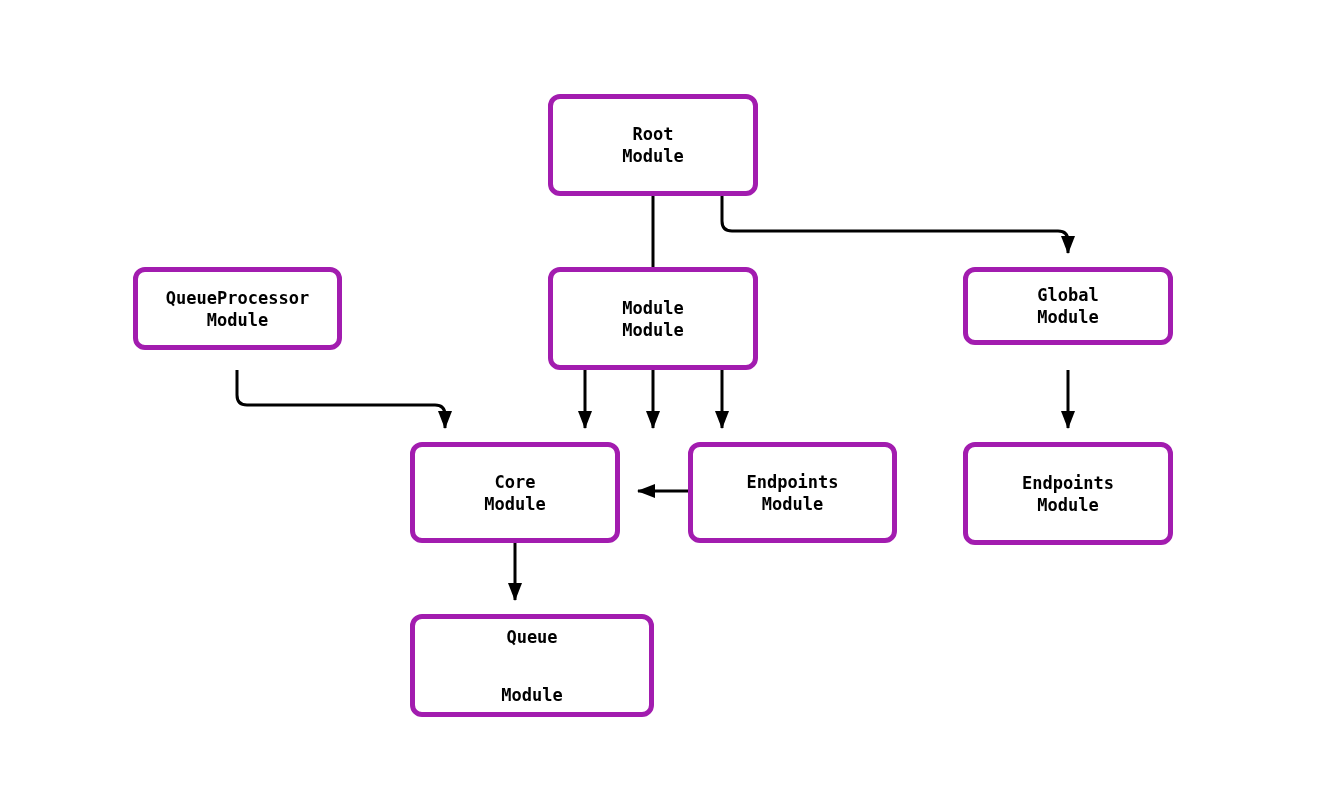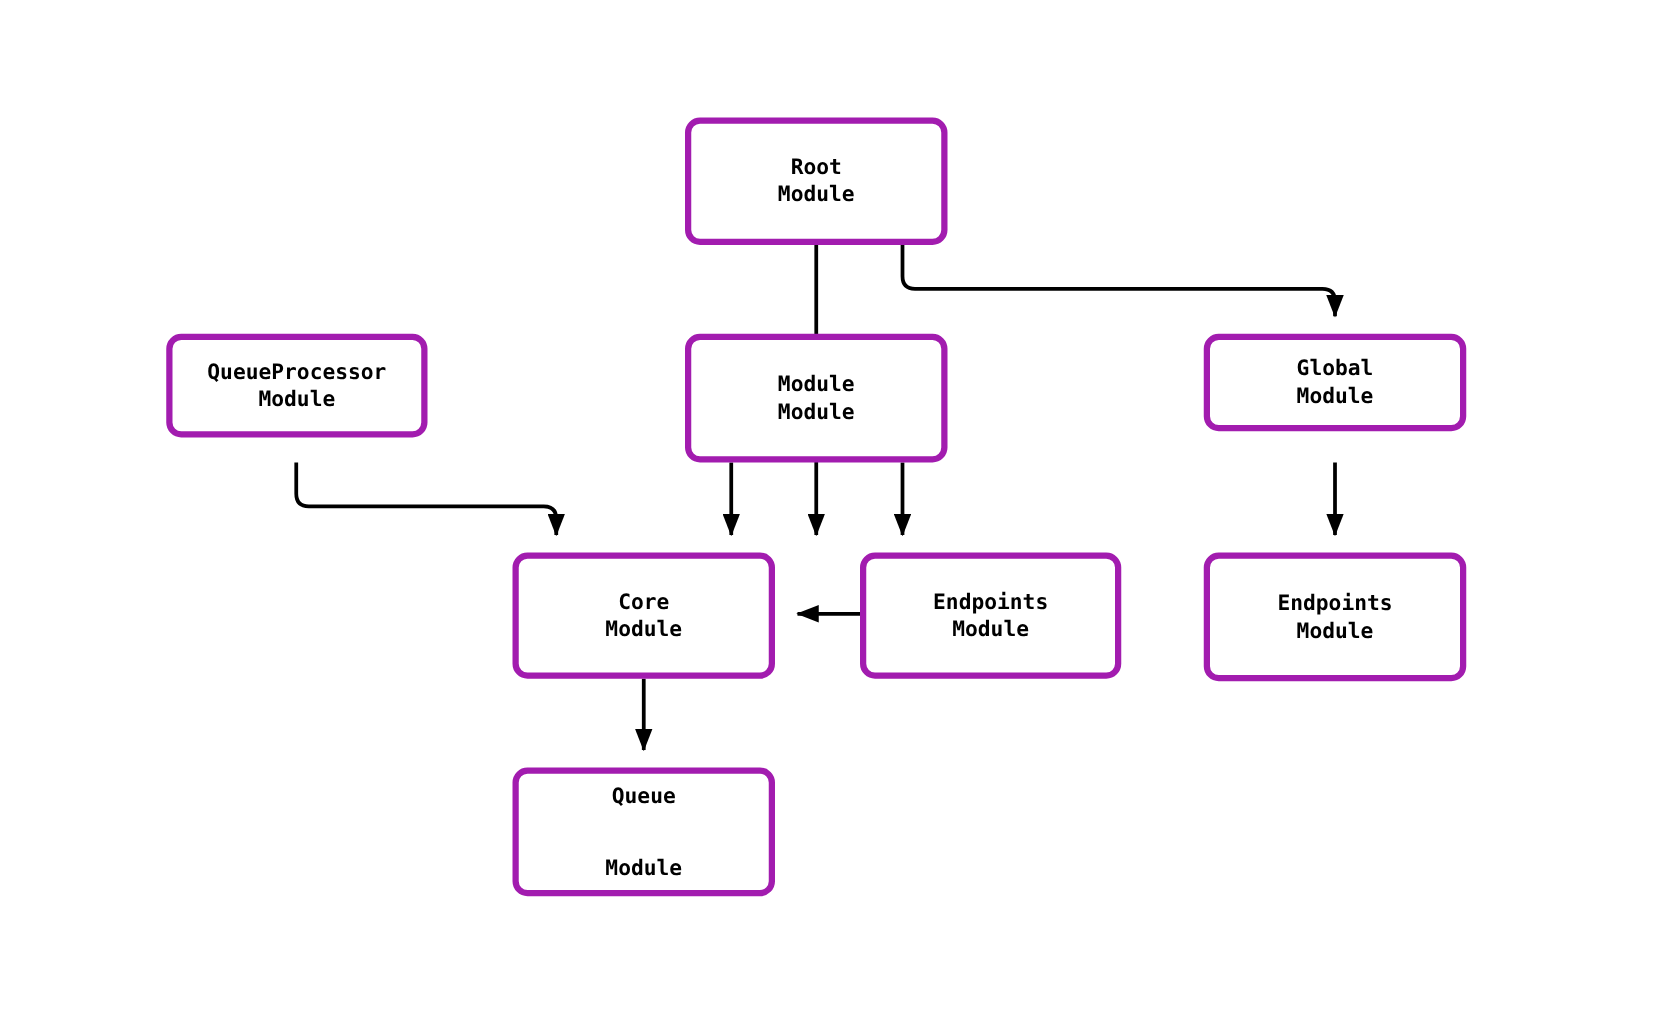--- a/index.html
+++ b/index.html
@@ -110,18 +110,18 @@
   <div class="node" style="left:688px; top:442px; width:209px; height:101px;">
     <span class="node-label">Endpoints</span>
     <span class="node-label">Module</span>
   </div>
 
   <div class="node" style="left:963px; top:442px; width:210px; height:103px;">
     <span class="node-label">Endpoints</span>
     <span class="node-label">Module</span>
   </div>
 
-  <div class="node" style="left:410px; top:614px; width:210px; height:103px;gap:36px;">
+  <div class="node" style="left:410px; top:614px; width:244px; height:103px;gap:36px;">
     <span class="node-label">Queue</span>
     <span class="node-label">Module</span>
   </div>
 
 </div>
 
 </body></html>

